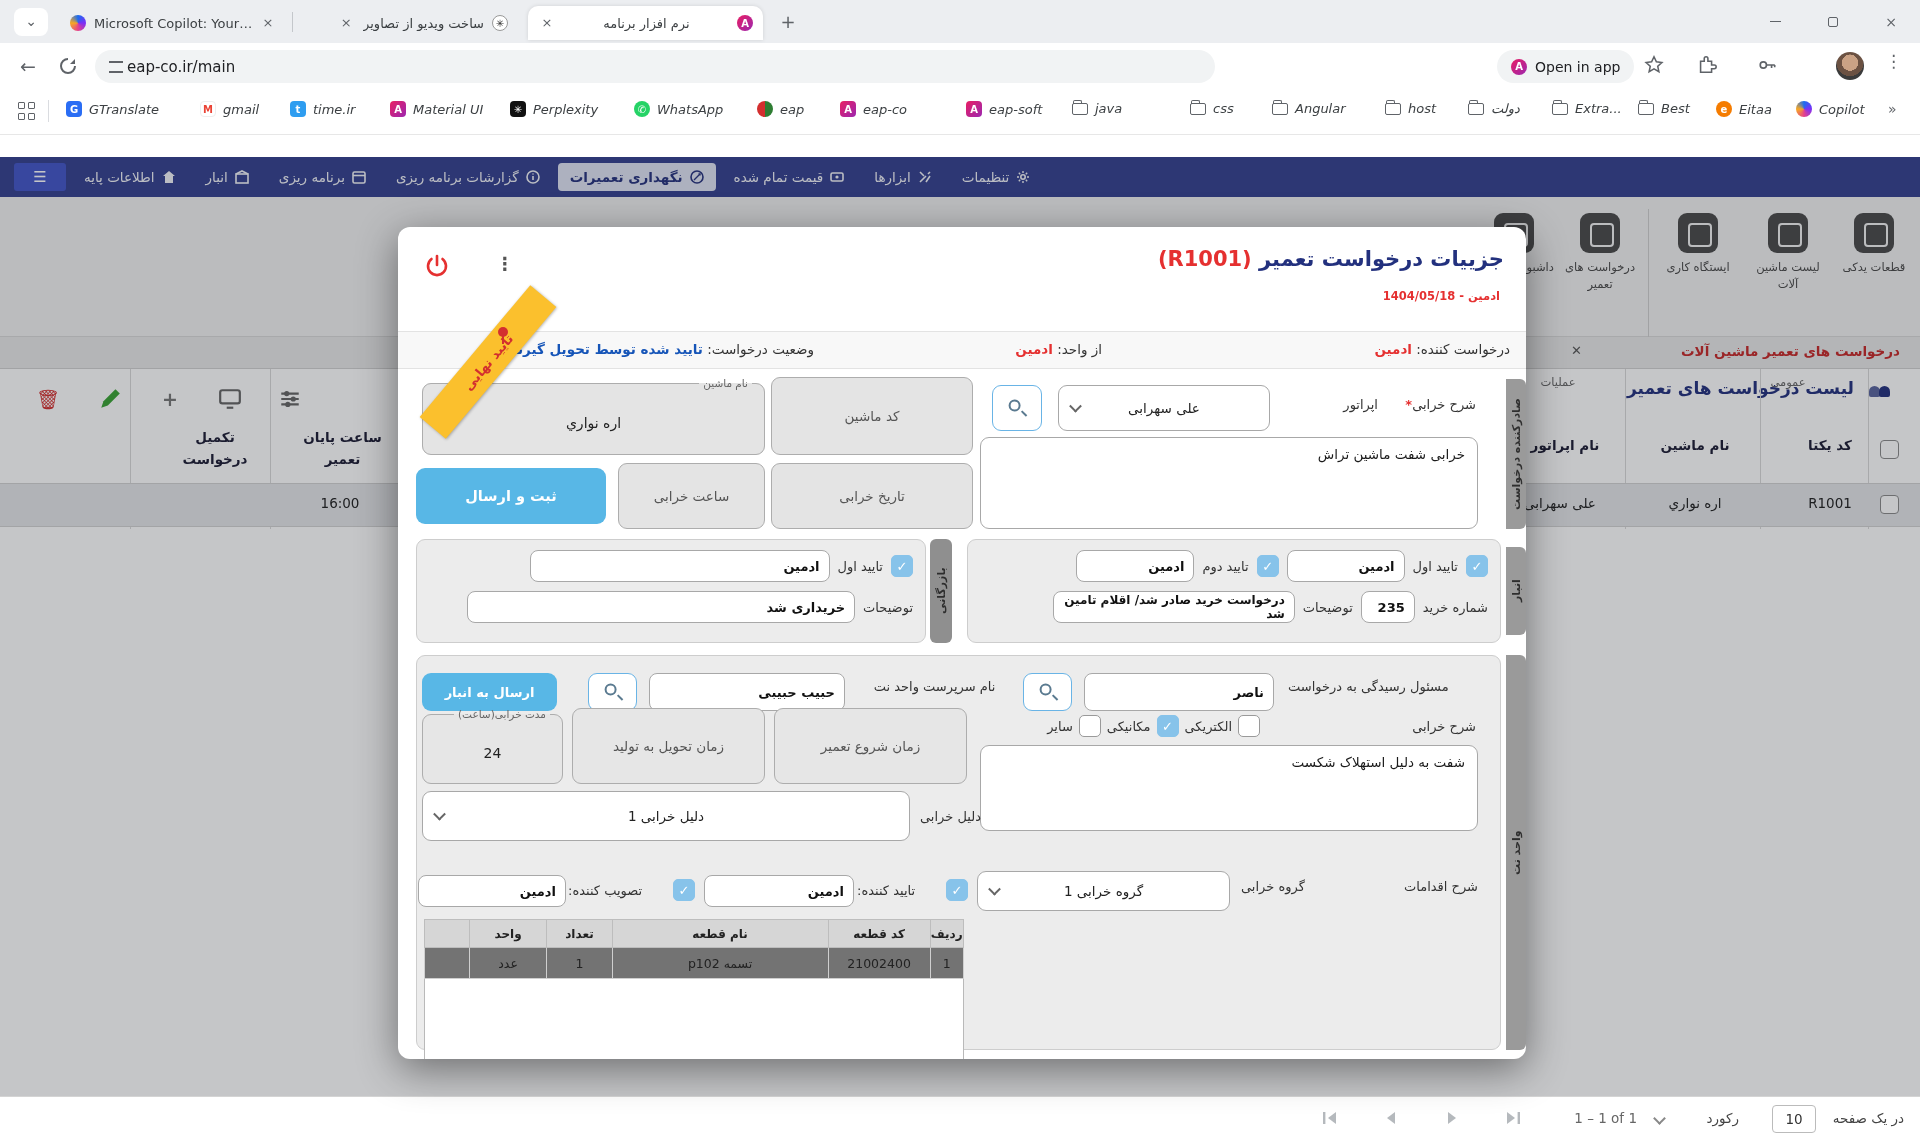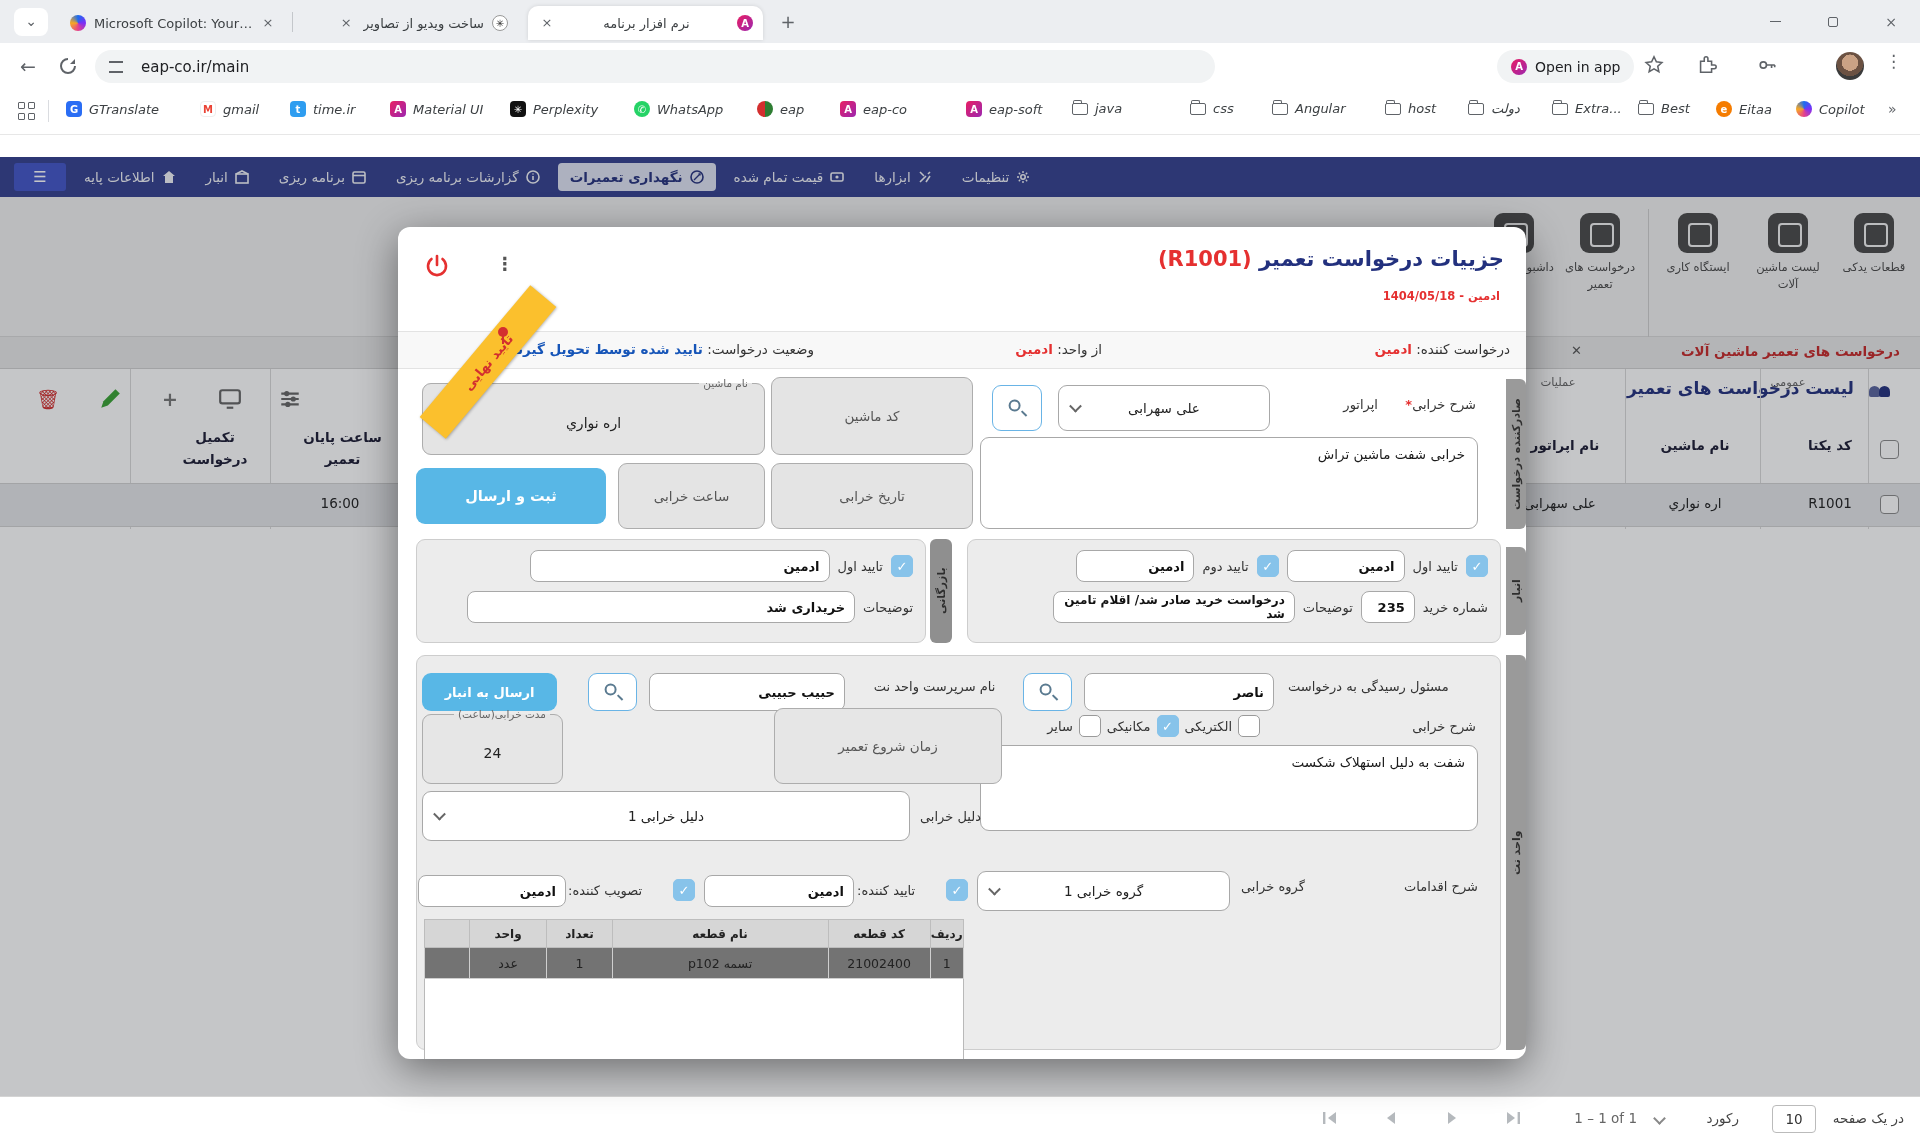--- a/index.html
+++ b/index.html
@@ -16,21 +16,21 @@
   .tab .x{color:#5f6368;font-size:13px;width:18px;height:18px;line-height:18px;text-align:center;border-radius:50%}
   .tabdiv{position:absolute;top:12px;width:1px;height:20px;background:#c4c7cb}
   .newtab{position:absolute;left:775px;top:10px;width:26px;height:26px;text-align:center;line-height:24px;font-size:18px;color:#5f6368}
   .winctl{position:absolute;top:0;right:0;height:43px;display:flex;z-index:6}
   .winctl span{width:58px;height:43px;display:flex;align-items:center;justify-content:center;color:#5f6368;font-size:14px}
   .ic-min{display:inline-block;width:11px;border-bottom:1.5px solid #5f6368}
   .ic-max{display:inline-block;width:10px;height:10px;border:1.5px solid #5f6368;border-radius:2px}
 
   .navbar{position:absolute;left:0;top:43px;width:1920px;height:47px;background:#fff;z-index:5}
   .nav-ic{position:absolute;top:12px;color:#5f6368;font-size:19px}
-  .urlpill{position:absolute;left:95px;top:7px;width:1120px;height:33px;background:#f1f3f4;border-radius:17px;display:flex;align-items:center;gap:18px;padding:0 14px;color:#202124;font-size:15px}
+  .urlpill{position:absolute;left:95px;top:7px;width:1120px;height:33px;background:#f1f3f4;border-radius:17px;display:flex;align-items:center;gap:4px;padding:0 14px;color:#202124;font-size:15px}
   .tune{display:inline-block;width:14px;height:12px;border-top:2px solid #5f6368;border-bottom:2px solid #5f6368;position:relative}
   .pill-right{position:absolute;left:1497px;top:7px;height:33px;background:#f1f3f4;border-radius:17px;display:flex;align-items:center;gap:8px;padding:0 14px;font-size:14px;color:#202124}
   .chrome-ic{position:absolute;top:11px;width:22px;height:22px;color:#5f6368}
   .avatar{position:absolute;left:1836px;top:9px;width:28px;height:28px;border-radius:50%;background:radial-gradient(circle at 50% 38%,#caa285 0 36%,#6b5142 37% 60%,#3b3b3b 61%)}
   .kebab{position:absolute;left:1885px;top:8px;color:#5f6368;font-size:17px;letter-spacing:0}
 
   .bookbar{position:absolute;left:0;top:90px;width:1920px;height:45px;background:#fff;z-index:5;border-bottom:1px solid #e7e7e7}
   .bm{position:absolute;top:11px;display:flex;align-items:center;gap:7px;font-size:13px;color:#3c4043;white-space:nowrap}
   .fav{width:16px;height:16px;border-radius:4px;display:inline-flex;align-items:center;justify-content:center;font-size:10px;color:#fff;font-weight:bold;flex:0 0 auto}
   .folder{display:inline-block;width:16px;height:12px;border:1.6px solid #5f6368;border-radius:2px;position:relative;background:#fff}
@@ -540,21 +540,24 @@
       <span class="lbl13">مکانیکی</span>
       <span class="ckb"></span>
       <span class="lbl13">سایر</span>
     </div>
     <div class="ta" style="left:582px;top:518px;width:498px;height:86px"><span>شفت به دلیل استهلاک شکست</span></div>
 
     <fieldset class="gbox gbox2" style="left:24px;top:481px;width:141px;height:76px">
       <legend>مدت خرابی(ساعت)</legend>
       <span class="gval">24</span>
     </fieldset>
-    <div class="gbox gbox2" style="left:376px;top:481px;width:228px;height:76px">
+    <div class="gbox gbox2" style="left:174px;top:481px;width:193px;height:76px">
+        <span>زمان تحویل به تولید</span>
+      </div>
+    <div class="gbox gbox2" style="left:376px;top:481px;width:193px;height:76px">
         <span>زمان شروع تعمیر</span>
       </div>
 
     <div class="wsel" style="left:24px;top:564px;width:488px;height:50px">
         <span>دلیل خرابی 1</span>
         <i class="chev"></i>
       </div>
     <span class="lbl13 abs" style="left:522px;top:582px">دلیل خرابی</span>
 
     <span class="lbl13 abs" style="right:48px;top:652px">شرح اقدامات</span>

